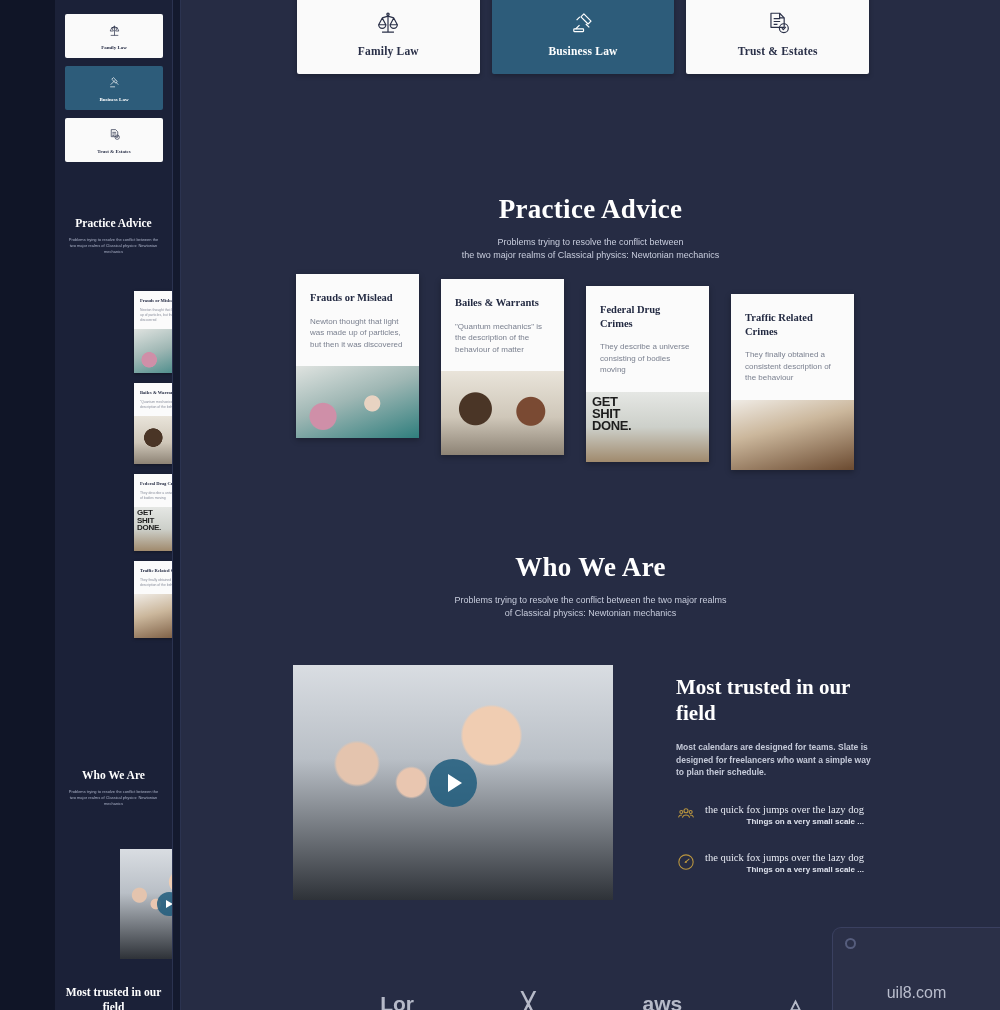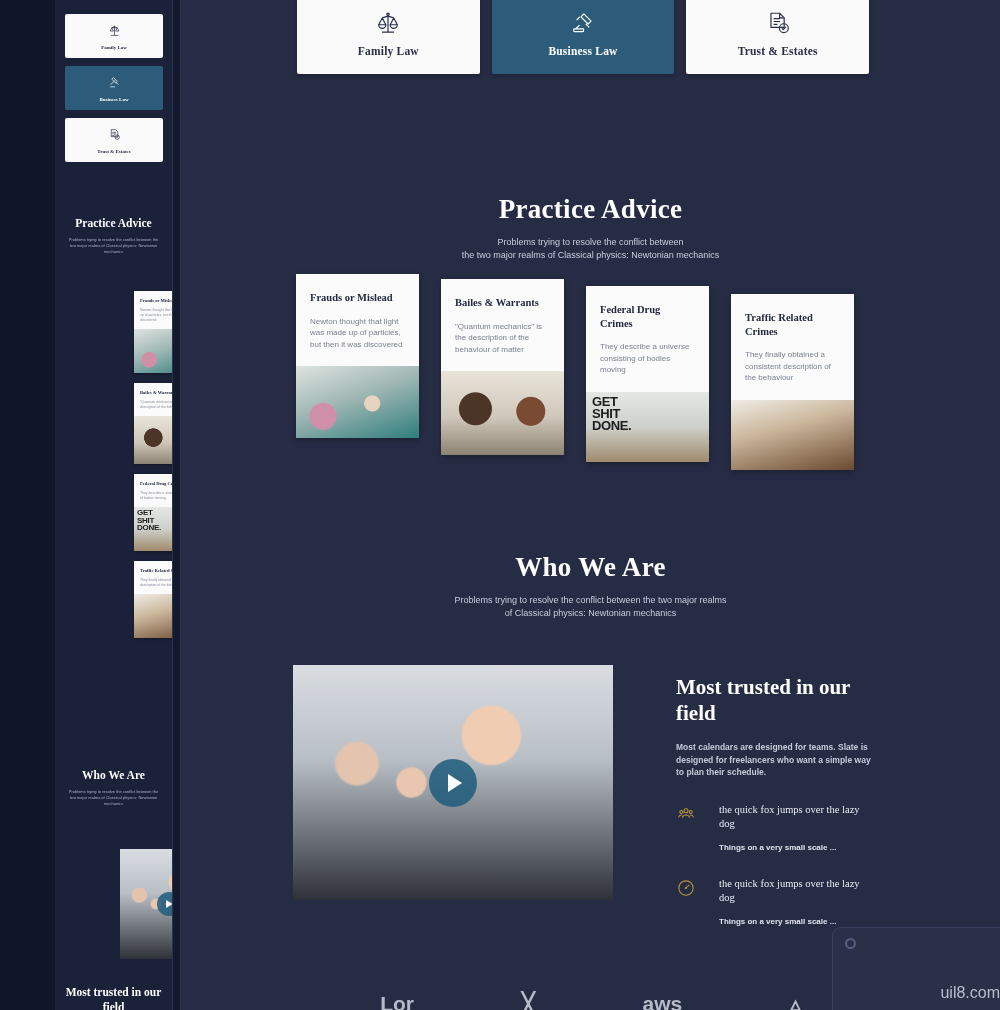--- a/index.html
+++ b/index.html
@@ -190,34 +190,34 @@
     line-height: 26px;
   }
   .wwa-text {
     margin-top: 15px;
     font-size: 8.5px;
     line-height: 12.5px;
     color: #c5cad9;
     font-weight: bold;
   }
   .feature-list { margin-top: 24px; }
-  .feature-item { display: flex; gap: 23px; margin-bottom: 25px; }
+  .feature-item { display: flex; gap: 9px; margin-bottom: 25px; text-align: right; }
   .feature-icon {
     flex: 0 0 auto;
     width: 20px; height: 20px;
     margin-top: 1px;
   }
   .feature-head {
     font-family: "Liberation Serif", serif;
     font-size: 10.5px;
     line-height: 14px;
     color: #e9ecf4;
   }
   .feature-sub {
-    margin-top: 12px;
+    margin-top: 0;
     font-size: 8px;
     font-weight: bold;
     color: #dfe3ee;
   }
 
   
   .footer-logos {
     position: absolute;
     left: 0; top: 992px;
     width: 819px;
@@ -372,21 +372,21 @@
     position: absolute; left: 0; top: 10px; width: 167px;
     text-align: center;
     font-size: 40px;
     font-weight: bold;
     color: #b9bdcd;
     letter-spacing: 1px;
     line-height: 42px;
   }
   .wm-sub {
     position: absolute; left: 0; top: 56px; width: 167px;
-    text-align: right;
+    text-align: center;
     font-size: 16px;
     color: #b9bdcd;
   }
 </style>
 </head>
 <body>
 
 <div class="gutter-left"></div>
 
 <div class="sidebar">

